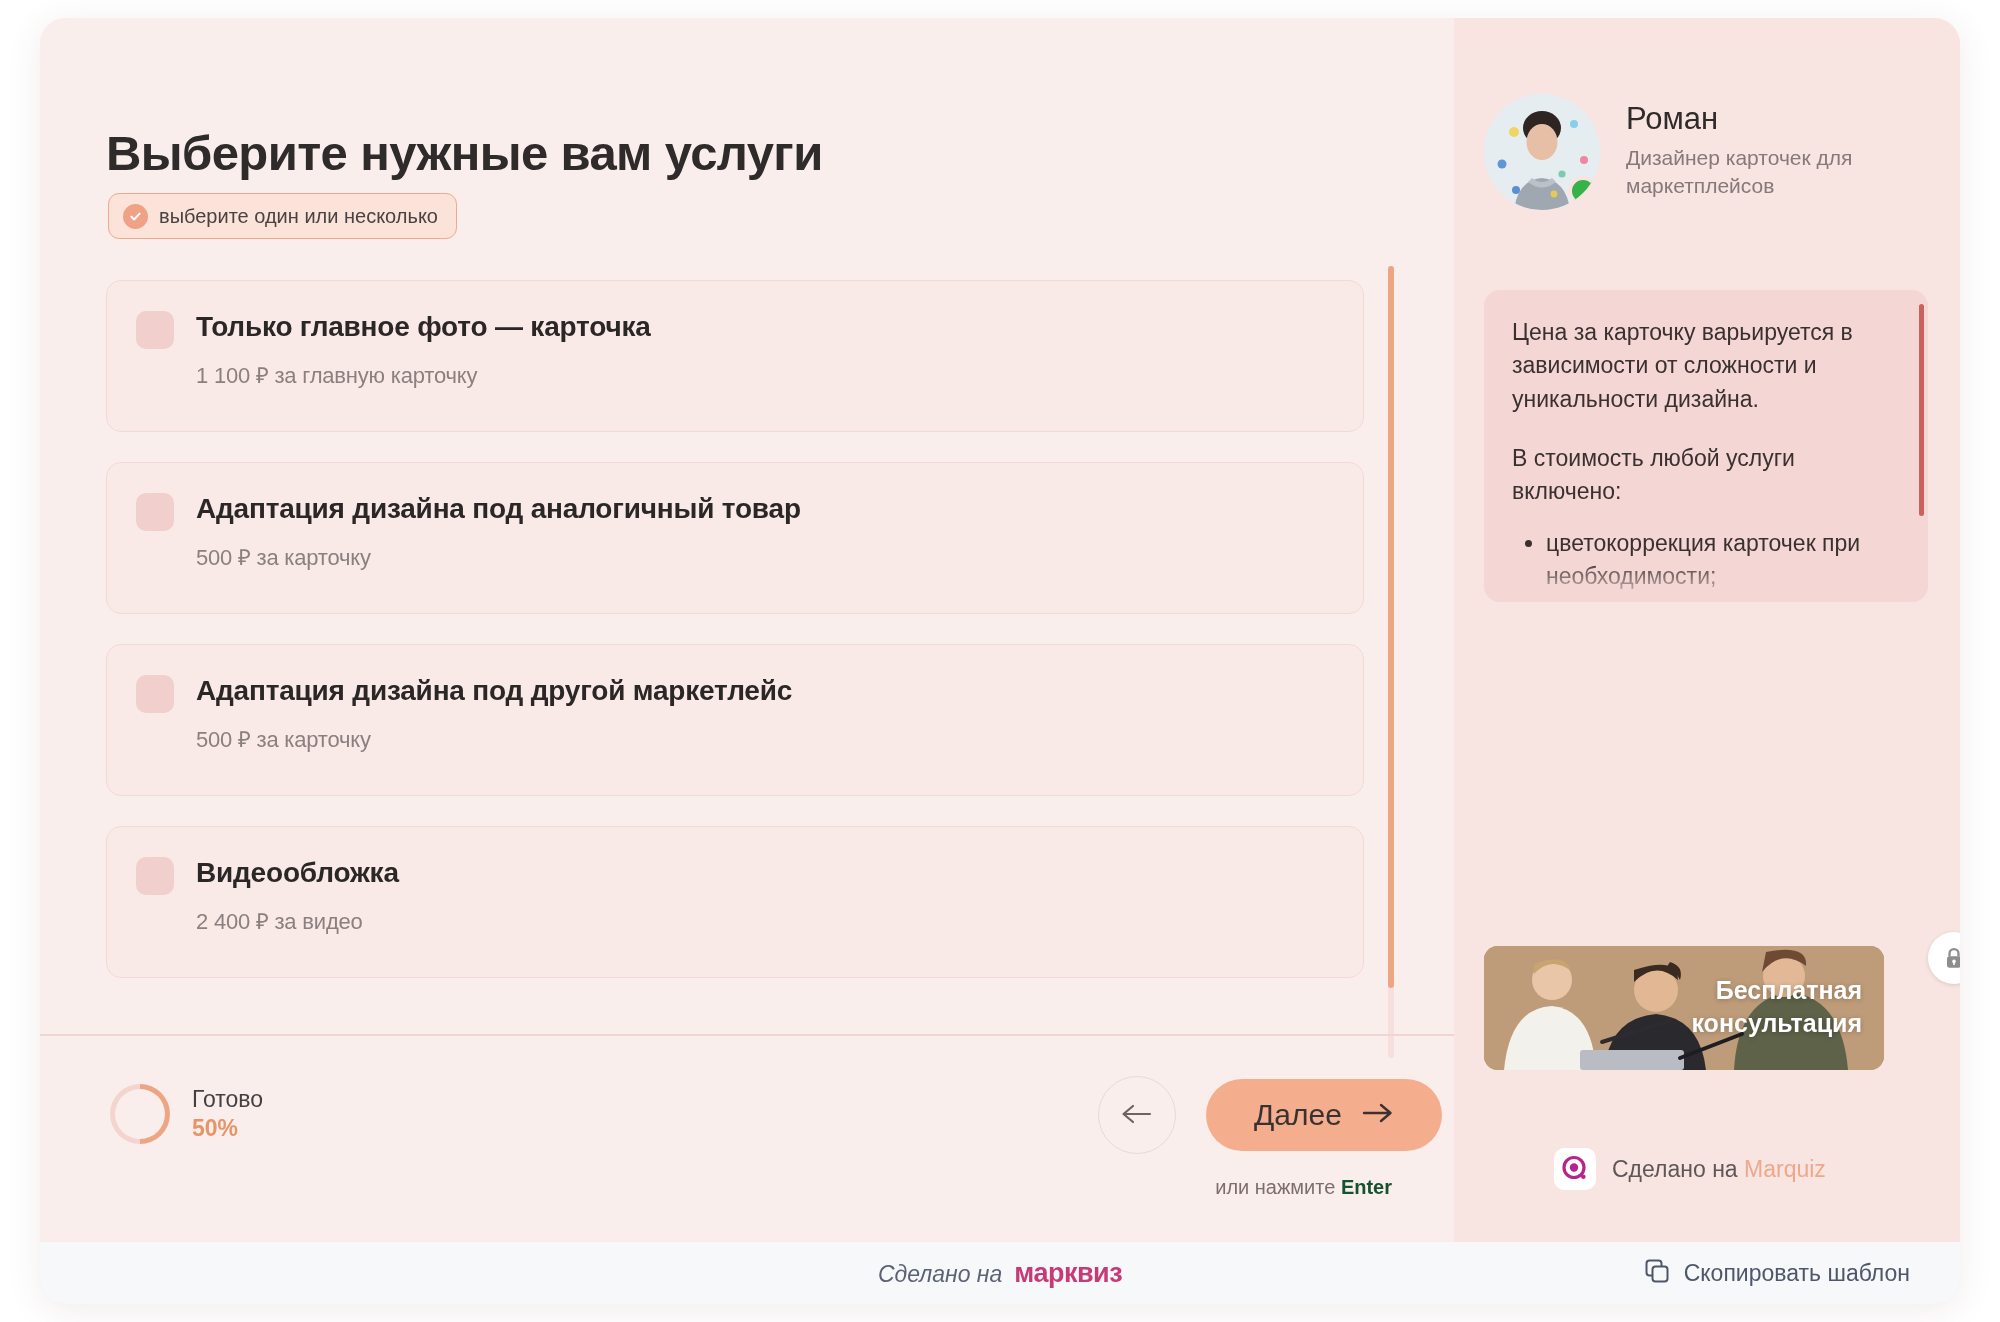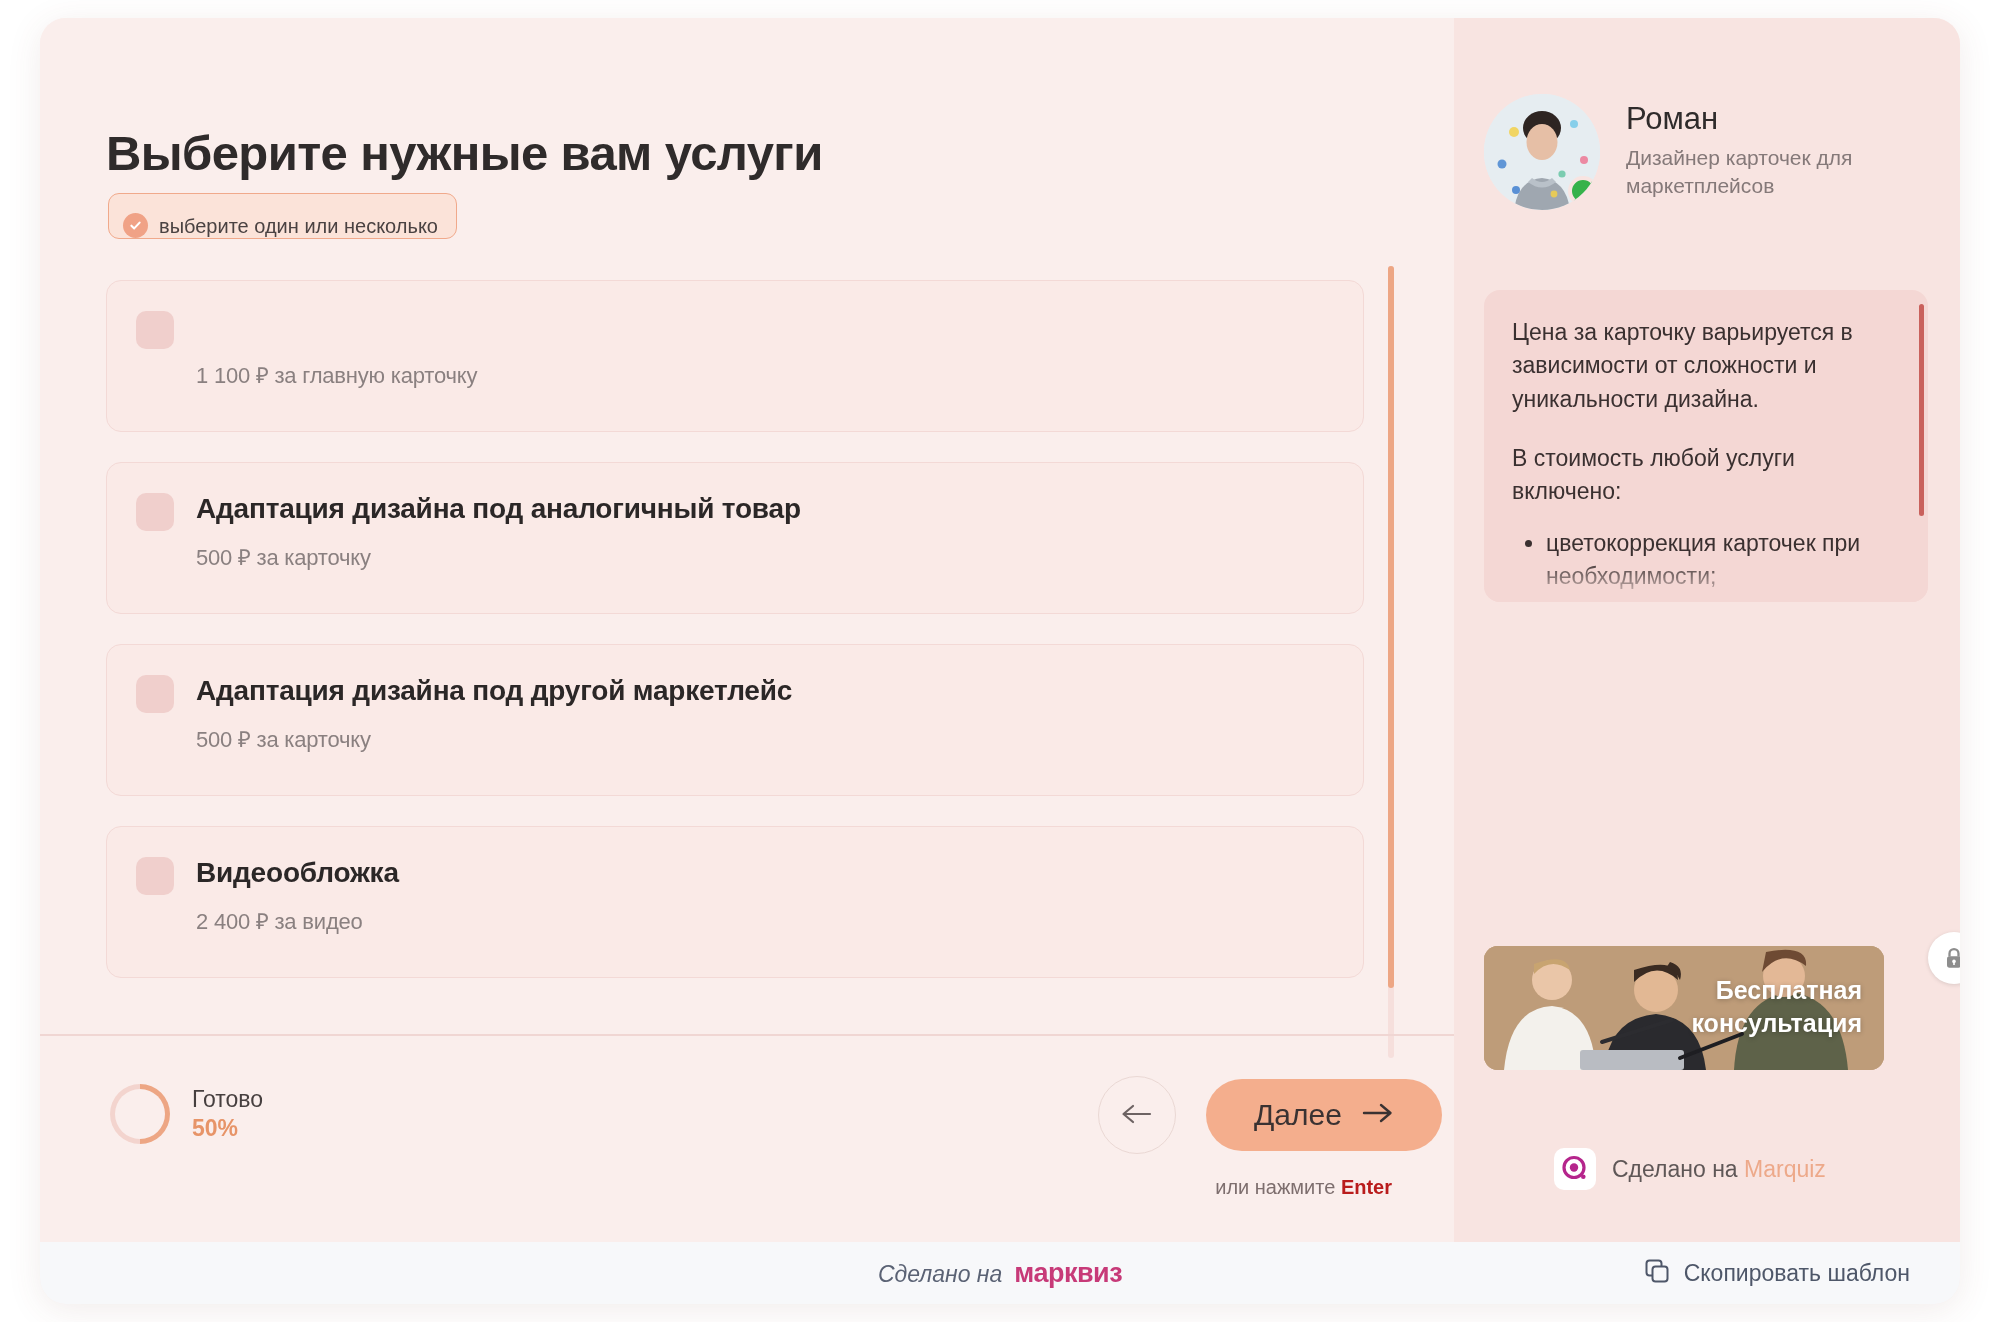--- a/index.html
+++ b/index.html
@@ -46,21 +46,21 @@
     font-weight: 700;
     letter-spacing: -0.6px;
     color: #2F2B2B;
     white-space: nowrap;
     margin-top: 29px;
   }
   .hint-pill {
     position: absolute;
     left: 68px; top: 175px;
     height: 46px;
-    display: flex; align-items: flex-end; gap: 11px;
+    display: flex; align-items: center; gap: 11px;
     padding: 0 18px 0 14px;
     border: 1.5px solid #F0A98B;
     border-radius: 11px;
     background: #FBE3D9;
   }
   .hint-pill .check-circle {
     width: 25px; height: 25px; border-radius: 50%;
     background: #F0A286;
     display: flex; align-items: center; justify-content: center;
     flex: 0 0 auto;
@@ -189,21 +189,21 @@
     display: flex; align-items: center; gap: 18px;
     cursor: pointer;
   }
   .enter-hint {
     position: absolute;
     right: 62px; top: 140px;
     font-size: 20px;
     color: #7D6E6E;
     white-space: nowrap;
   }
-  .enter-hint b { color: #b91c1c; }
+  .enter-hint b { color: #14532d; }
 
   
   .expert {
     position: absolute;
     left: 30px; top: 76px;
     display: flex; align-items: flex-start; gap: 26px;
   }
   .avatar {
     position: relative;
     width: 116px; height: 116px;
@@ -349,20 +349,21 @@
             </svg>
         </span>
         <span class="hint-text">выберите один или несколько</span>
       </div>
 
       <div class="options-area">
 
         <div class="option-card">
           <div class="option-top">
             <span class="option-checkbox"></span>
+            <span class="option-label">Только главное фото — карточка</span>
           </div>
           <div class="option-price">1 100 ₽ за главную карточку</div>
         </div>
 
         <div class="option-card">
           <div class="option-top">
             <span class="option-checkbox"></span>
             <span class="option-label">Адаптация дизайна под аналогичный товар</span>
           </div>
           <div class="option-price">500 ₽ за карточку</div>

